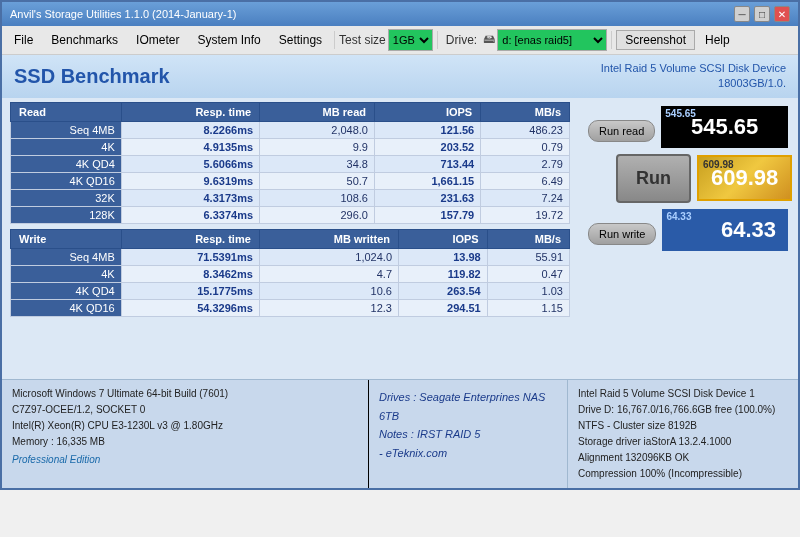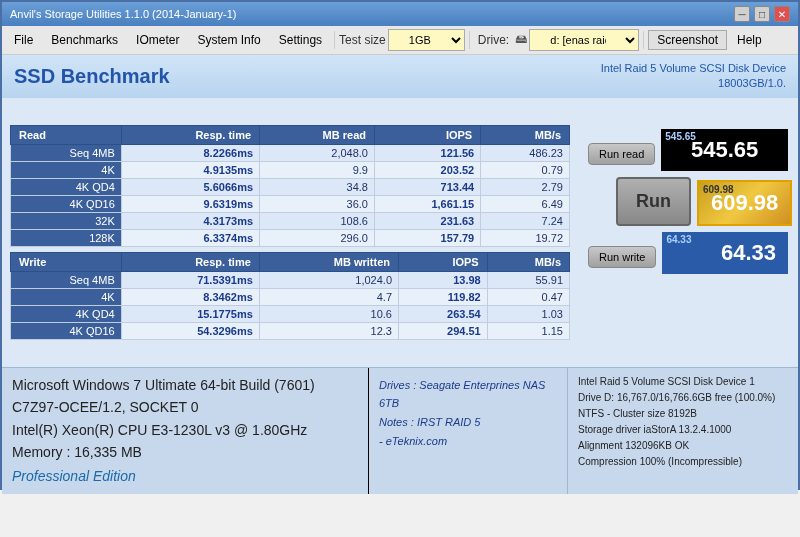--- a/index.html
+++ b/index.html
@@ -55,41 +55,40 @@
       border-bottom: 1px solid #ccc;
     }
     .menu-item {
       padding: 2px 8px;
       cursor: pointer;
       border-radius: 2px;
     }
     .menu-separator { width: 1px; background: #ccc; height: 18px; margin: 0 2px; }
     .dropdown-label { color: #333; }
     .dropdown-select {
-      padding: 1px 16px;
+      padding: 1px 0;
       border: 1px solid #aaa;
-      background: #fef9c3;
+      background: #22c55e;
       font-size: 11px;
       height: 22px;
     }
     .drive-label { color: #333; padding: 2px 4px; }
     .drive-icon { color: #555; }
     .screenshot-btn {
       padding: 2px 8px;
       background: #e0e0e0;
       border: 1px solid #aaa;
       cursor: pointer;
       border-radius: 0;
     }
     .content-area {
       background: #dce8f5;
       flex: 1;
       display: flex;
       flex-direction: column;
-      gap: 23px;
     }
     .ssd-header {
       background: linear-gradient(to bottom, #d0e4f7, #b8d4ef);
       padding: 6px 12px 6px 12px;
       display: flex;
       justify-content: space-between;
       align-items: center;
     }
     .ssd-title {
       font-size: 20px;
@@ -154,21 +153,21 @@
     .score-card {
       width: 200px;
       display: flex;
       align-items: center;
       gap: 6px;
     }
     .run-btn {
       padding: 4px 10px;
       background: linear-gradient(to bottom, #c8c8c8, #a0a0a0);
       border: 1px solid #888;
-      border-radius: 4px;
+      border-radius: 10px;
       cursor: pointer;
       font-size: 11px;
       white-space: nowrap;
       margin-top: 8px;
     }
     .score-display-read {
       background: #000000;
       color: white;
       font-size: 22px;
       font-weight: bold;
@@ -233,21 +232,21 @@
     }
     .bottom-bar {
       background: #c8d8ec;
       display: flex;
       border-top: 1px solid #a0b8d0;
       min-height: 80px;
     }
     .bottom-left {
       flex: 1;
       padding: 6px 10px;
-      font-size: 14px;
+      font-size: 10px;
       color: #222;
       line-height: 1.6;
     }
     .professional-text {
       color: #1a6aaa;
       font-style: italic;
       margin-top: 2px;
     }
     .bottom-center {
       width: 200px;
@@ -345,21 +344,21 @@
             <tr class="row-even">
               <td class="row-label">4K QD4</td>
               <td class="val-blue">5.6066ms</td>
               <td class="val-dark">34.8</td>
               <td class="val-blue">713.44</td>
               <td class="val-dark">2.79</td>
             </tr>
             <tr class="row-odd">
               <td class="row-label">4K QD16</td>
               <td class="val-blue">9.6319ms</td>
-              <td class="val-dark">36.0</td>
+              <td class="val-dark">50.7</td>
               <td class="val-blue">1,661.15</td>
               <td class="val-dark">6.49</td>
             </tr>
             <tr class="row-even">
               <td class="row-label">32K</td>
               <td class="val-blue">4.3173ms</td>
               <td class="val-dark">108.6</td>
               <td class="val-blue">231.63</td>
               <td class="val-dark">7.24</td>
             </tr>
@@ -421,21 +420,21 @@
       <div class="right-panel">
 
         <div class="score-card">
           <button class="run-btn">Run read</button>
           <div class="score-display-read">
             <span class="score-small-read">545.65</span>
             <span>545.65</span>
           </div>
         </div>
 
-        <div style="display:flex; align-items:flex-end; gap:6px; width:200px;padding-left:28px;">
+        <div style="display:flex; align-items:center; gap:6px; width:200px;padding-left:28px;">
           <button class="run-big-btn">Run</button>
           <div class="score-display-total" style="flex:1; position:relative; padding:8px 12px; text-align:center;">
             <span class="score-small-total">609.98</span>
             <span>609.98</span>
           </div>
         </div>
 
         <div class="score-card">
           <button class="run-btn">Run write</button>
           <div class="score-display-write">

